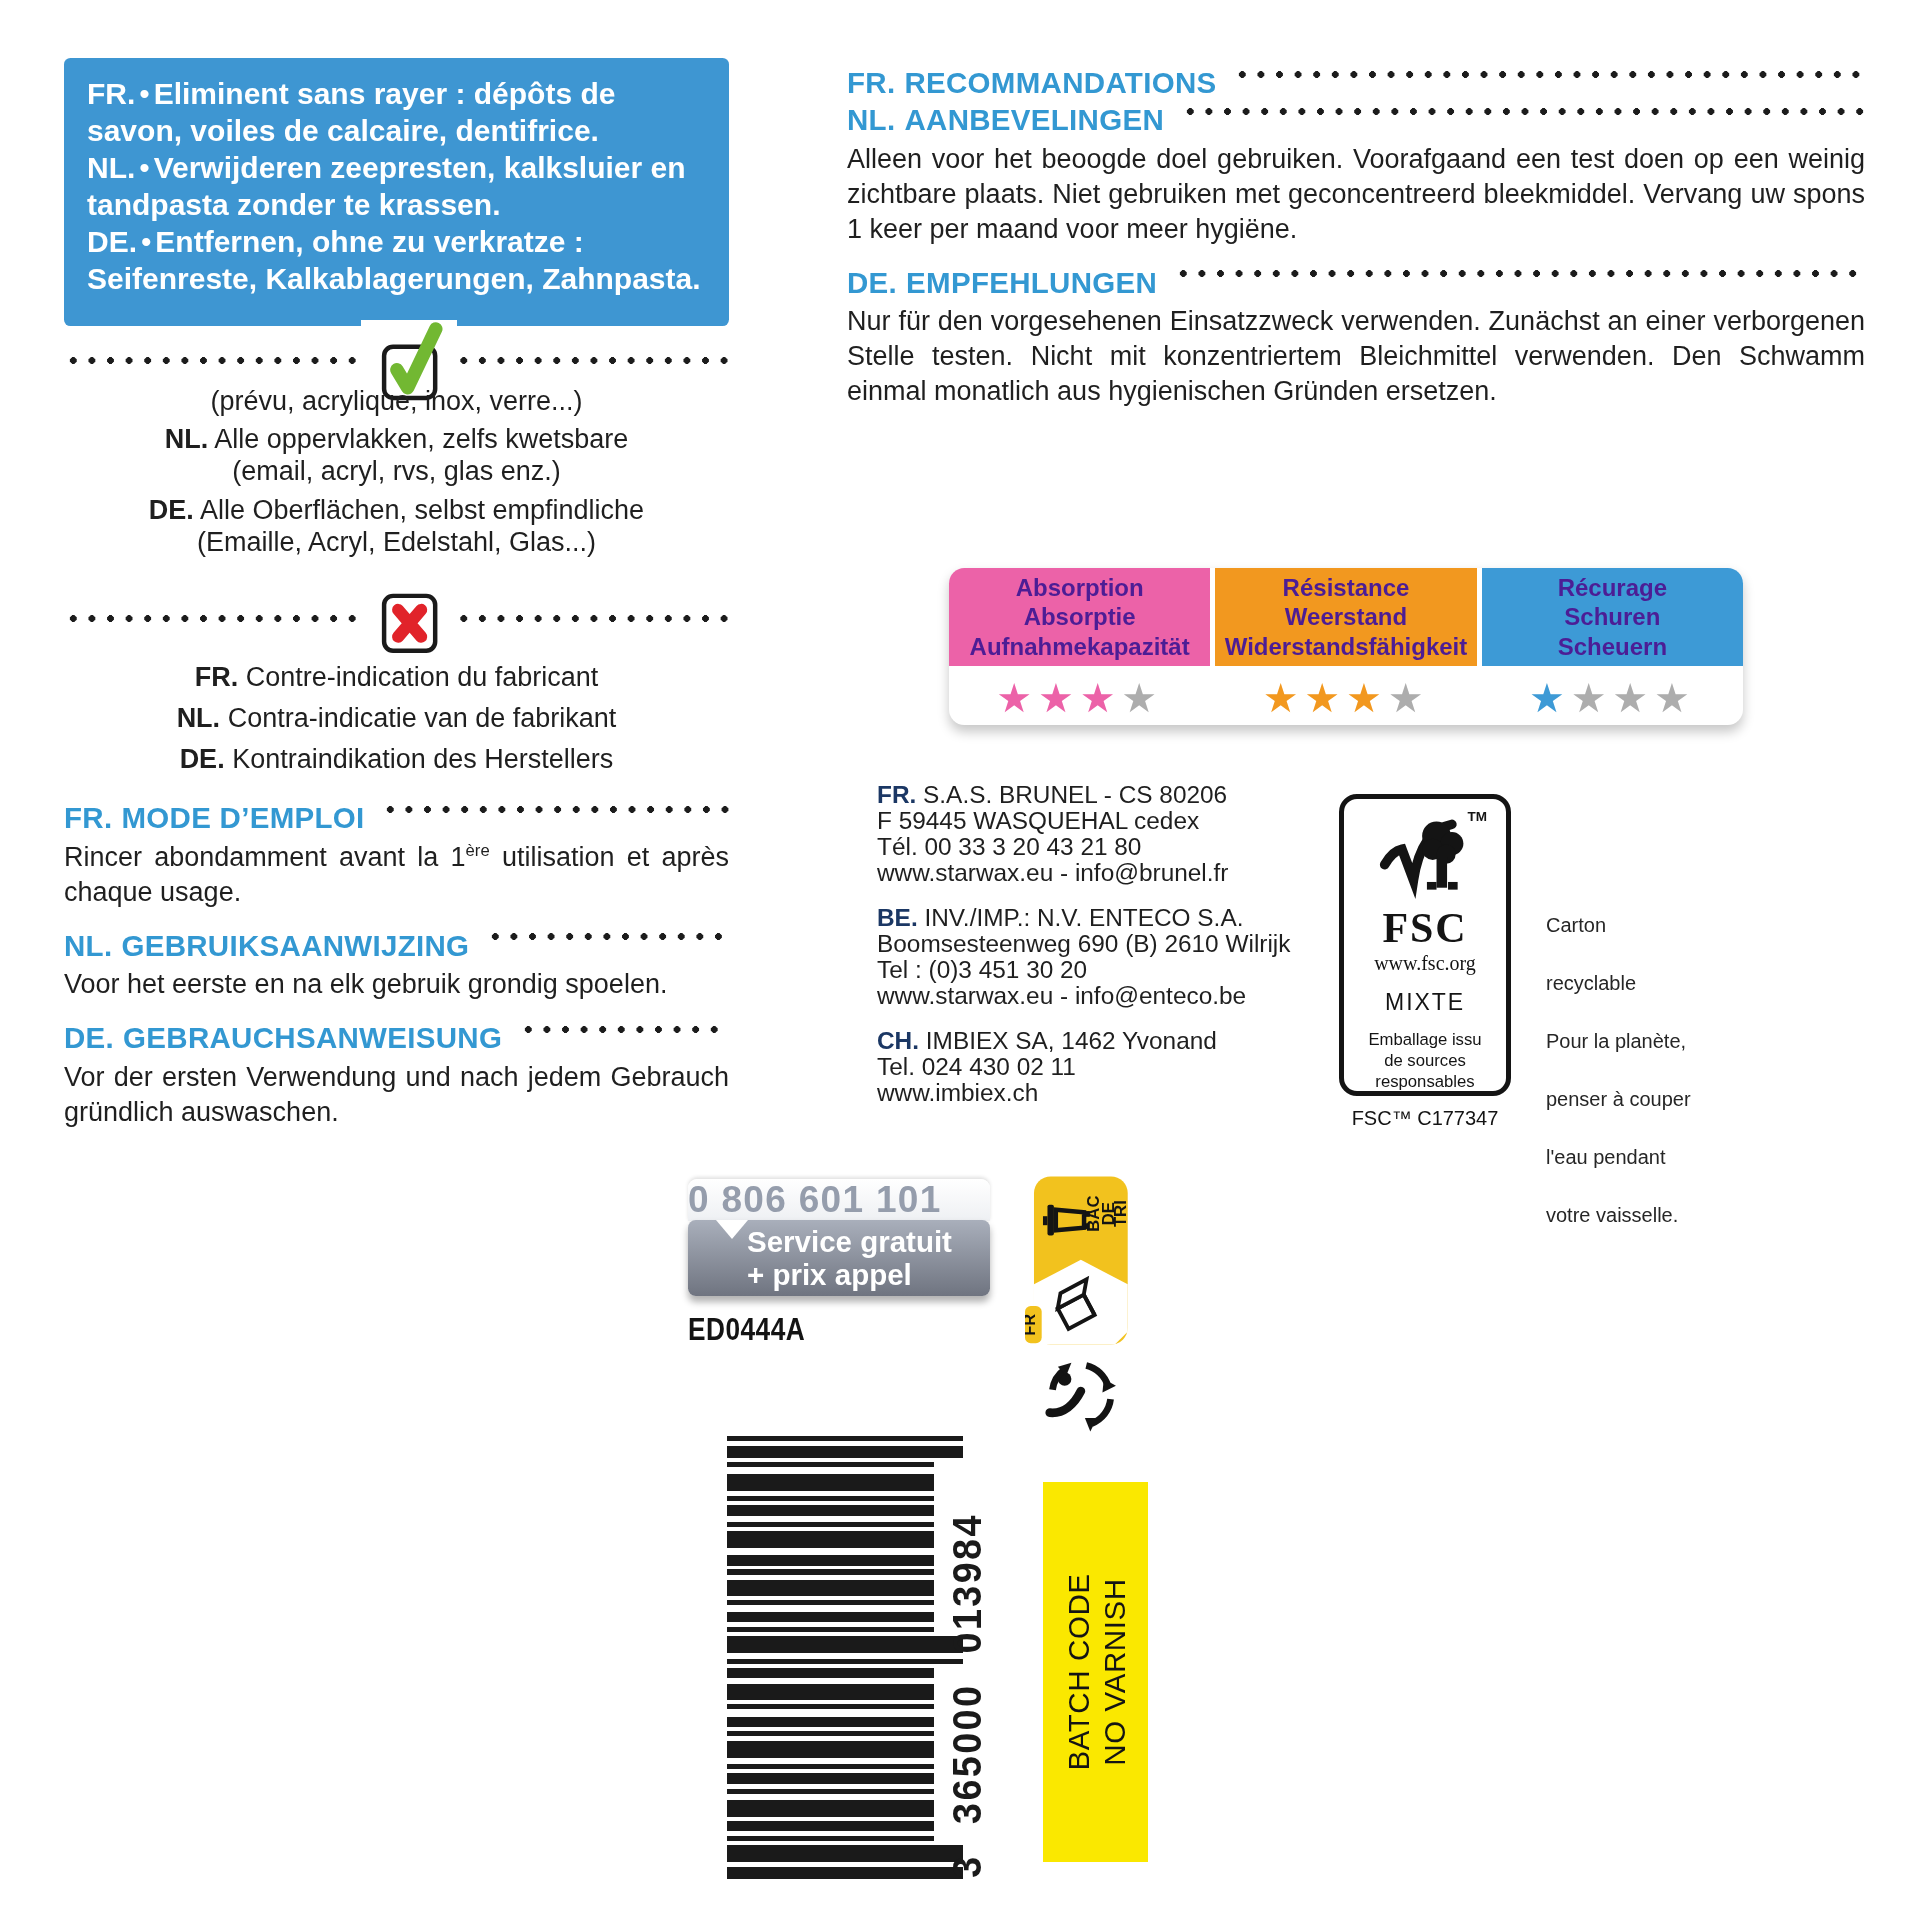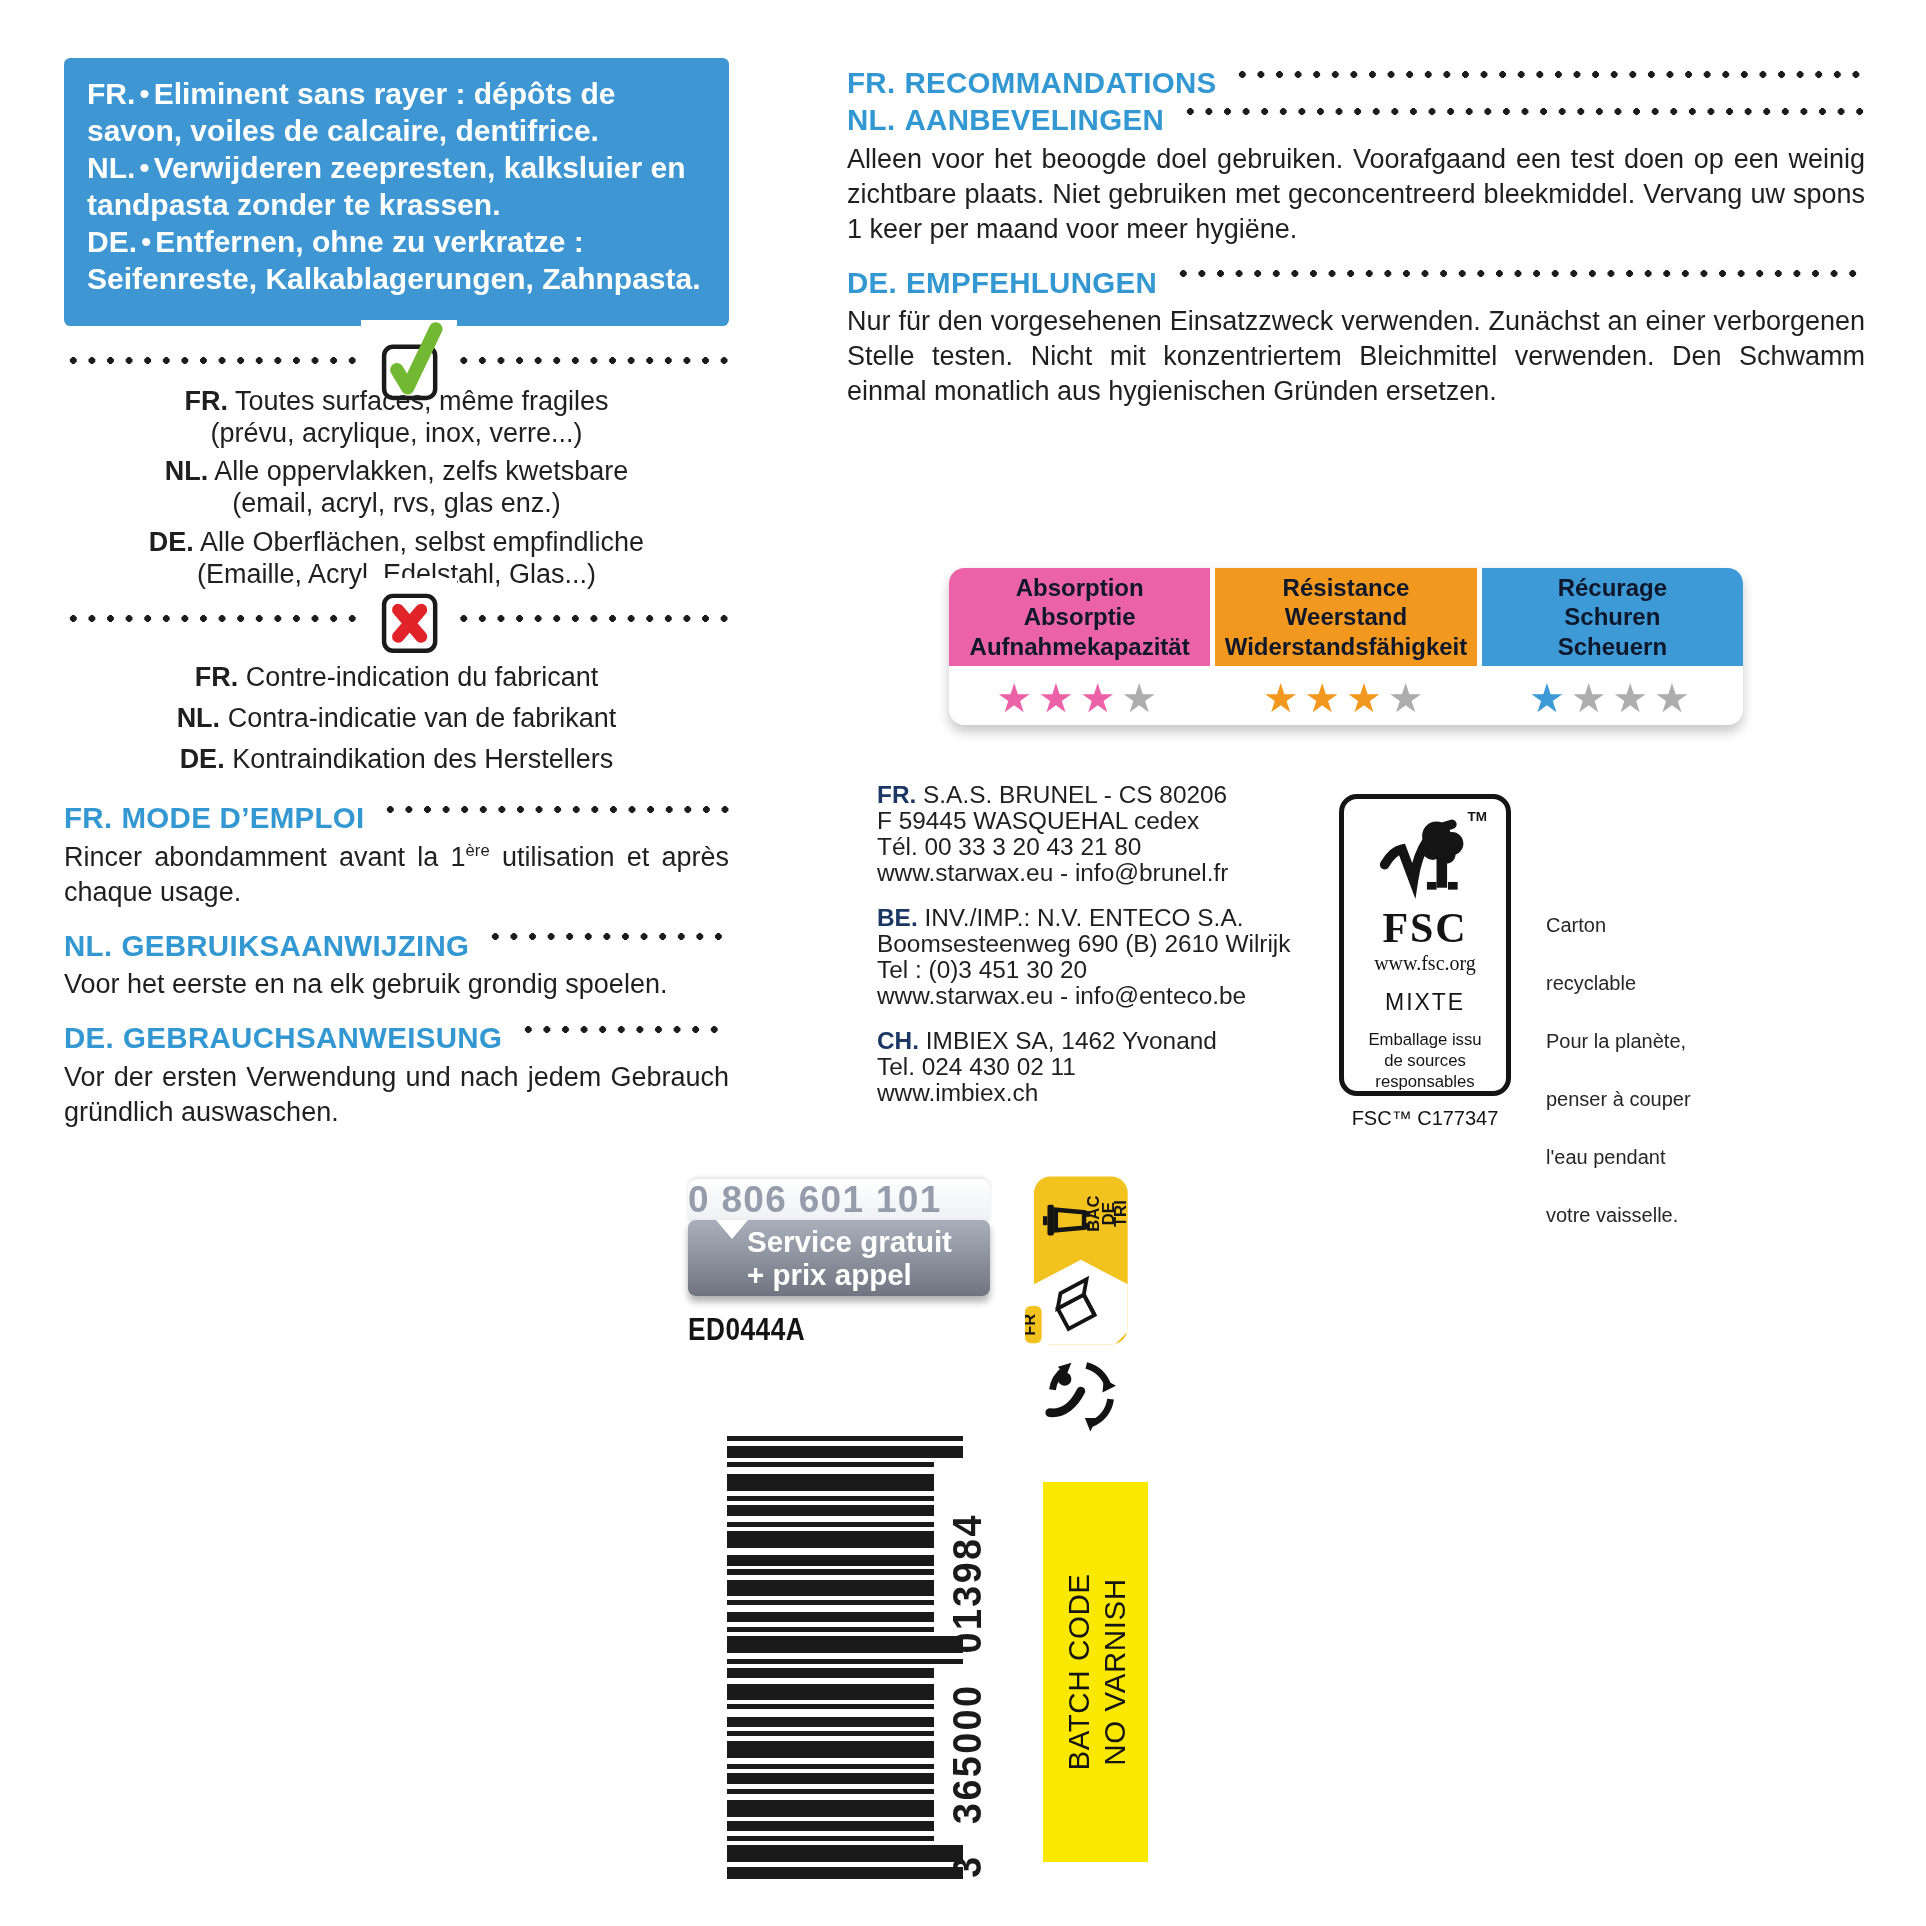--- a/index.html
+++ b/index.html
@@ -31,21 +31,21 @@
           font-weight:700;letter-spacing:0.3px;}
   .sec h2 .hlabel{margin-right:9px;}
   .sec p{margin:3.9px 0 16.7px 0;font-size:27px;line-height:35px;text-align:justify;}
   .sec p.nojust{text-align:left;}
   sup{font-size:16.7px;vertical-align:super;line-height:0;}
   
   .ratings{left:949px;top:568px;width:794px;border-radius:15.4px;background:#fff;
            box-shadow:0 6.4px 11.6px rgba(0,0,0,.22);}
   .rgrid{display:grid;grid-template-columns:1fr 1fr 1fr;gap:5.1px;}
   .rhead{height:98px;display:flex;flex-direction:column;align-items:center;justify-content:center;
-         color:#0f172a;font-weight:700;font-size:24px;line-height:29.5px;text-align:center;}
+         color:#4c1d95;font-weight:700;font-size:24px;line-height:29.5px;text-align:center;}
   .rhead.first{border-top-left-radius:15.4px;}
   .rhead.last{border-top-right-radius:15.4px;}
   .rstars{height:54px;display:flex;align-items:center;justify-content:center;}
   .star{font-size:40px;letter-spacing:5.8px;line-height:40px;font-family:"DejaVu Sans",sans-serif;}
   
   .contacts{left:877px;top:782px;width:449px;font-size:24.4px;line-height:26px;}
   .contacts .blk{margin-bottom:19px;}
   .navy{color:#1B3764;font-weight:700;}
   
   .fsc{left:1339px;top:794px;width:172px;height:302px;border:5.8px solid #141414;border-radius:18px;
@@ -107,21 +107,20 @@
     <div class="iconwrap">
       <svg width="72" height="83" viewBox="0 0 110 130">
         <rect x="16" y="42" width="80" height="80" rx="14" fill="#ffffff" stroke="#1a1a1a" stroke-width="7"></rect>
         <path d="M36 78 L53 106 L97 14" stroke="#72B832" stroke-width="21" fill="none" stroke-linecap="round" stroke-linejoin="round"></path>
       </svg>
     </div>
   </div>
 
   <div class="abs capList" style="top:385px;">
     <div class="item">
-      <div><b>FR.</b> <span>Toutes surfaces, même fragiles</span></div>
       <div>(prévu, acrylique, inox, verre...)</div>
     </div>
     <div class="item">
       <div><b>NL.</b> <span>Alle oppervlakken, zelfs kwetsbare</span></div>
       <div>(email, acryl, rvs, glas enz.)</div>
     </div>
     <div class="item">
       <div><b>DE.</b> <span>Alle Oberflächen, selbst empfindliche</span></div>
       <div>(Emaille, Acryl, Edelstahl, Glas...)</div>
     </div>

